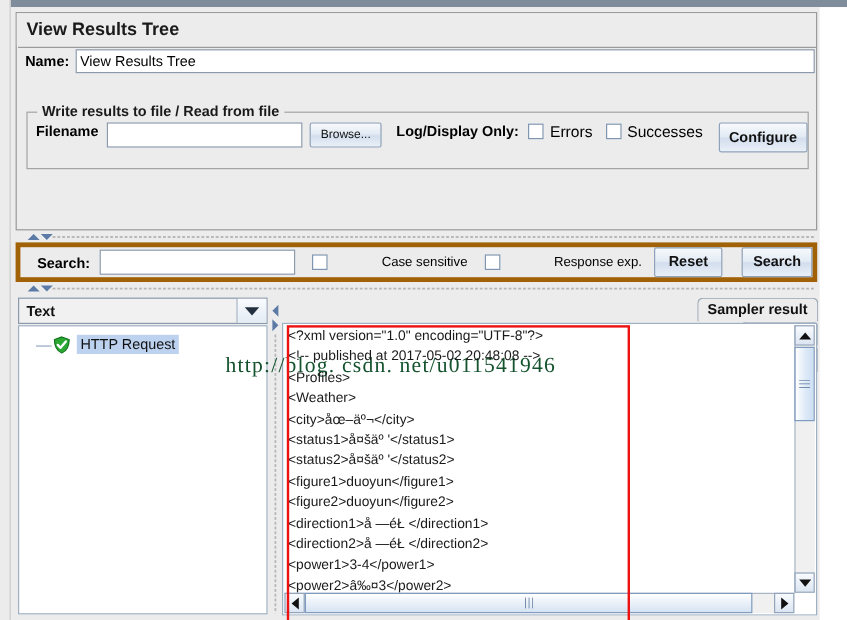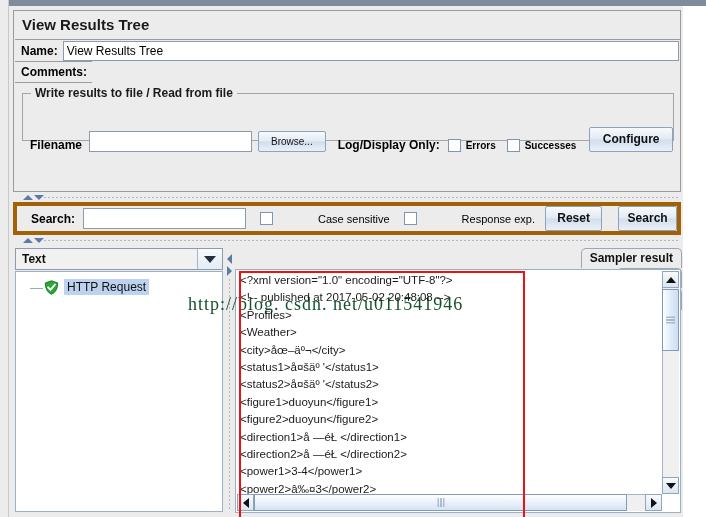--- a/index.html
+++ b/index.html
@@ -143,25 +143,25 @@
     left: 8px; top: -8px;
     background: #ececec;
     padding: 0 4px;
     font-size: 12px;
     font-weight: bold;
     color: #1a1a1a;
     white-space: nowrap;
   }
   .group-row {
     position: absolute;
-    left: 0; top: 32px;
+    left: 0; top: 8px;
     width: 100%;
     height: 26px;
     display: flex;
-    align-items: flex-end;
+    align-items: flex-start;
     padding-left: 7px;
     box-sizing: border-box;
   }
   .fn-label {
     font-weight: bold;
     font-size: 12px;
     margin-right: 7px;
   }
   .fn-input {
     width: 164px;
@@ -206,22 +206,22 @@
   }
   .cbox {
     width: 13px; height: 13px;
     border: 1px solid #7f96b0;
     background: #ffffff;
     box-sizing: border-box;
     margin-right: 5px;
     flex: none;
   }
   .cbox-lbl {
-    font-size: 10px;
-    font-weight: bold;
+    font-size: 13px;
+    font-weight: normal;
   }
   .btn-configure {
     margin-left: 2px;
     width: 94px; height: 25px;
     font-size: 12px;
     font-weight: bold;
     line-height: 23px;
   }
 
   
@@ -599,24 +599,20 @@
 
     <div class="panel">
 
       <div class="title-bar">View Results Tree</div>
 
       <div class="row-name">
         <span class="lbl">Name:</span>
         <input class="name-input" type="text" value="View Results Tree" style="">
       </div>
 
-      <div class="row-comments">
-        <span class="lbl">Comments:</span>
-        <input class="comments-input" type="text" value="" style="">
-      </div>
 
       <div class="group">
         <span class="group-title">Write results to file / Read from file</span>
 
         <div class="group-row">
           <span class="fn-label">Filename</span>
           <input class="fn-input" type="text" value="" style="">
           <div class="btn btn-browse">Browse...</div>
 
           <span class="ld-label">Log/Display Only:</span>

